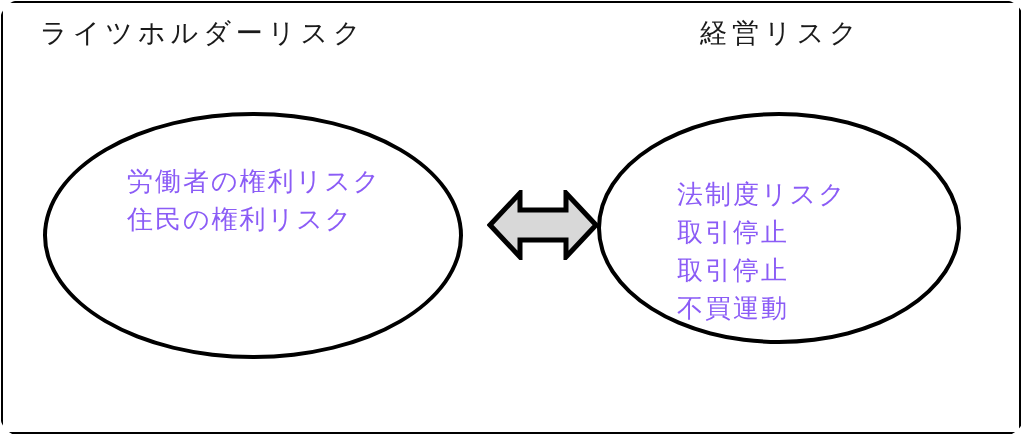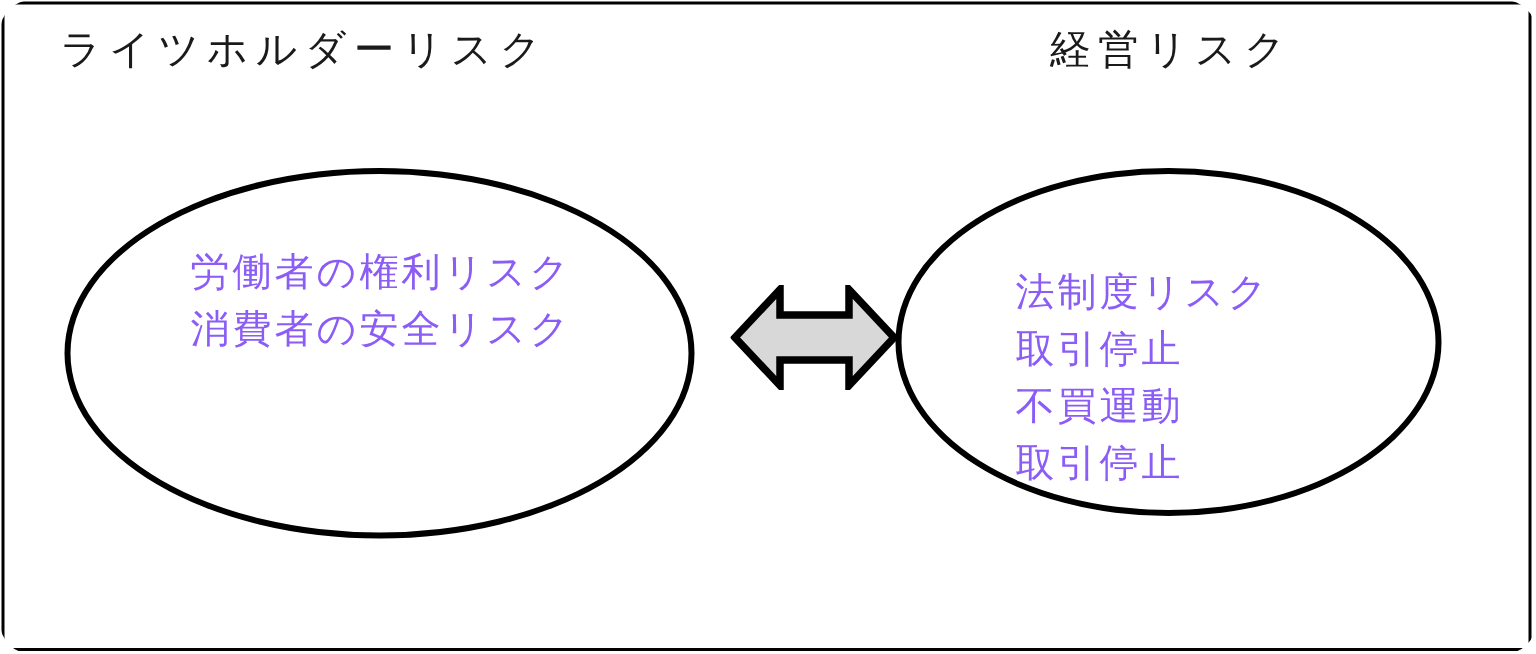--- a/index.html
+++ b/index.html
@@ -96,28 +96,28 @@
   <div class="title title-left">ライツホルダーリスク</div>
 
   <div class="title title-right">経営リスク</div>
 
   <div class="ellipse ellipse-left"></div>
 
   <div class="ellipse ellipse-right"></div>
 
   <div class="ellipse-text ellipse-text-left">
     <div>労働者の権利リスク</div>
-    <div>消費者の安全リスク</div>
+    <div>住民の権利リスク</div>
   </div>
 
   <div class="ellipse-text ellipse-text-right">
     <div>法制度リスク</div>
     <div>取引停止</div>
+    <div>取引停止</div>
     <div>不買運動</div>
-    <div>取引停止</div>
   </div>
 
   <div class="arrow-wrap">
     <svg width="112" height="70" viewBox="0 0 112 70" xmlns="http://www.w3.org/2000/svg">
       <polygon points="3,35 33,3 33,20 79,20 79,3 109,35 79,67 79,50 33,50 33,67" stroke="#000000" stroke-width="5" stroke-linejoin="miter" fill="#d8d8d8"></polygon>
     </svg>
   </div>
 
 </div>
 

